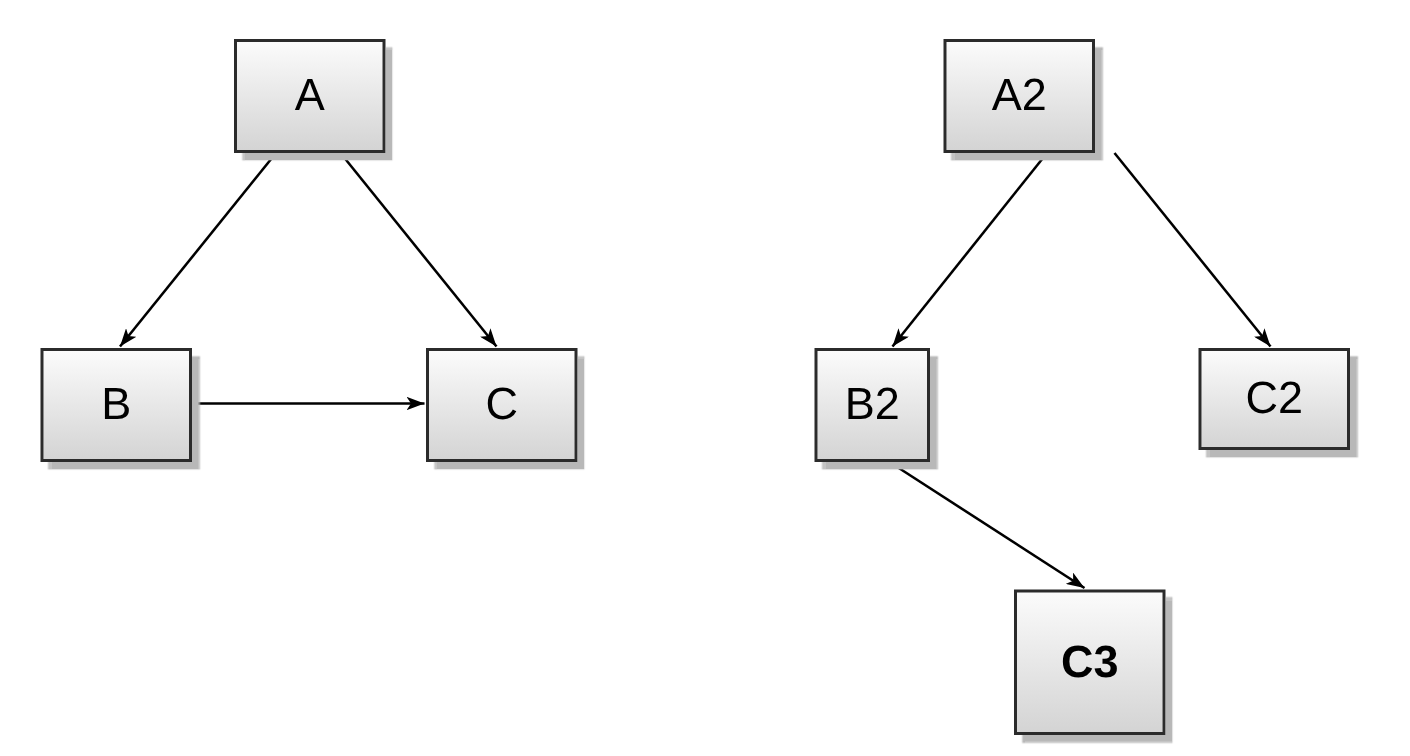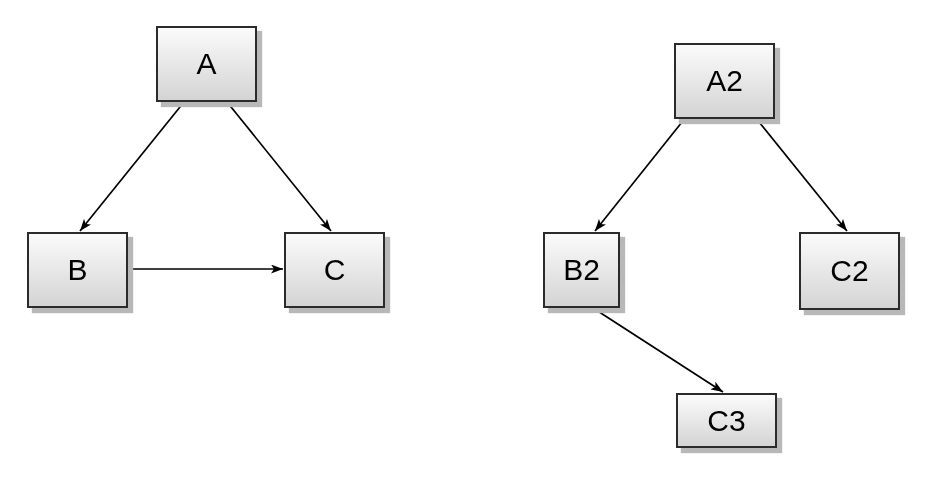--- a/index.html
+++ b/index.html
@@ -65,25 +65,25 @@
   </svg>
 <div class="node" style="left: 156px; top: 26px; width: 101px; height: 76px;">
       <span>A</span>
     </div>
     <div class="node" style="left: 27px; top: 232px; width: 101px; height: 76px;">
       <span>B</span>
     </div>
     <div class="node" style="left: 284px; top: 232px; width: 101px; height: 76px;">
       <span>C</span>
     </div>
-    <div class="node" style="left: 674px; top: 26px; width: 101px; height: 76px; margin-top: 17px;">
+    <div class="node" style="left: 629px; top: 26px; width: 101px; height: 76px;">
       <span>A2</span>
     </div>
     <div class="node" style="left: 543px; top: 232px; width: 77px; height: 76px;">
       <span>B2</span>
     </div>
-    <div class="node" style="left: 799px; top: 232px; width: 101px; height: 78px;">
+    <div class="node" style="left: 799px; top: 232px; width: 101px; height: 68px;">
       <span>C2</span>
     </div>
-    <div class="node" style="left: 676px; top: 393px; width: 101px; height: 55px;">
+    <div class="node" style="left: 676px; top: 393px; width: 101px; height: 97px; font-weight: bold;">
       <span>C3</span>
     </div>
   </div>
 
 </body></html>

